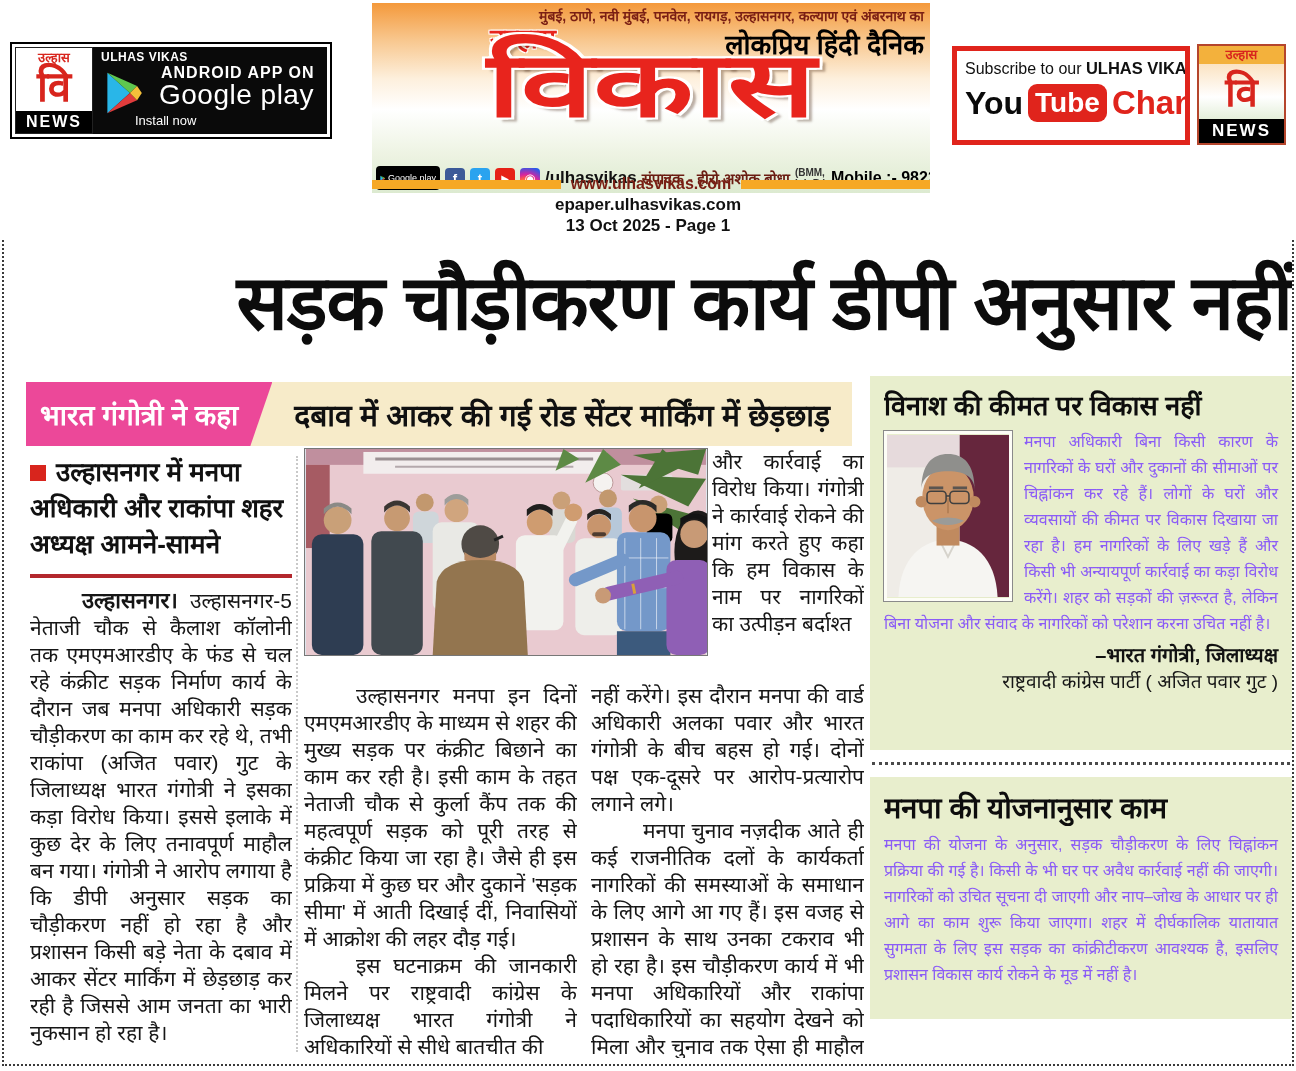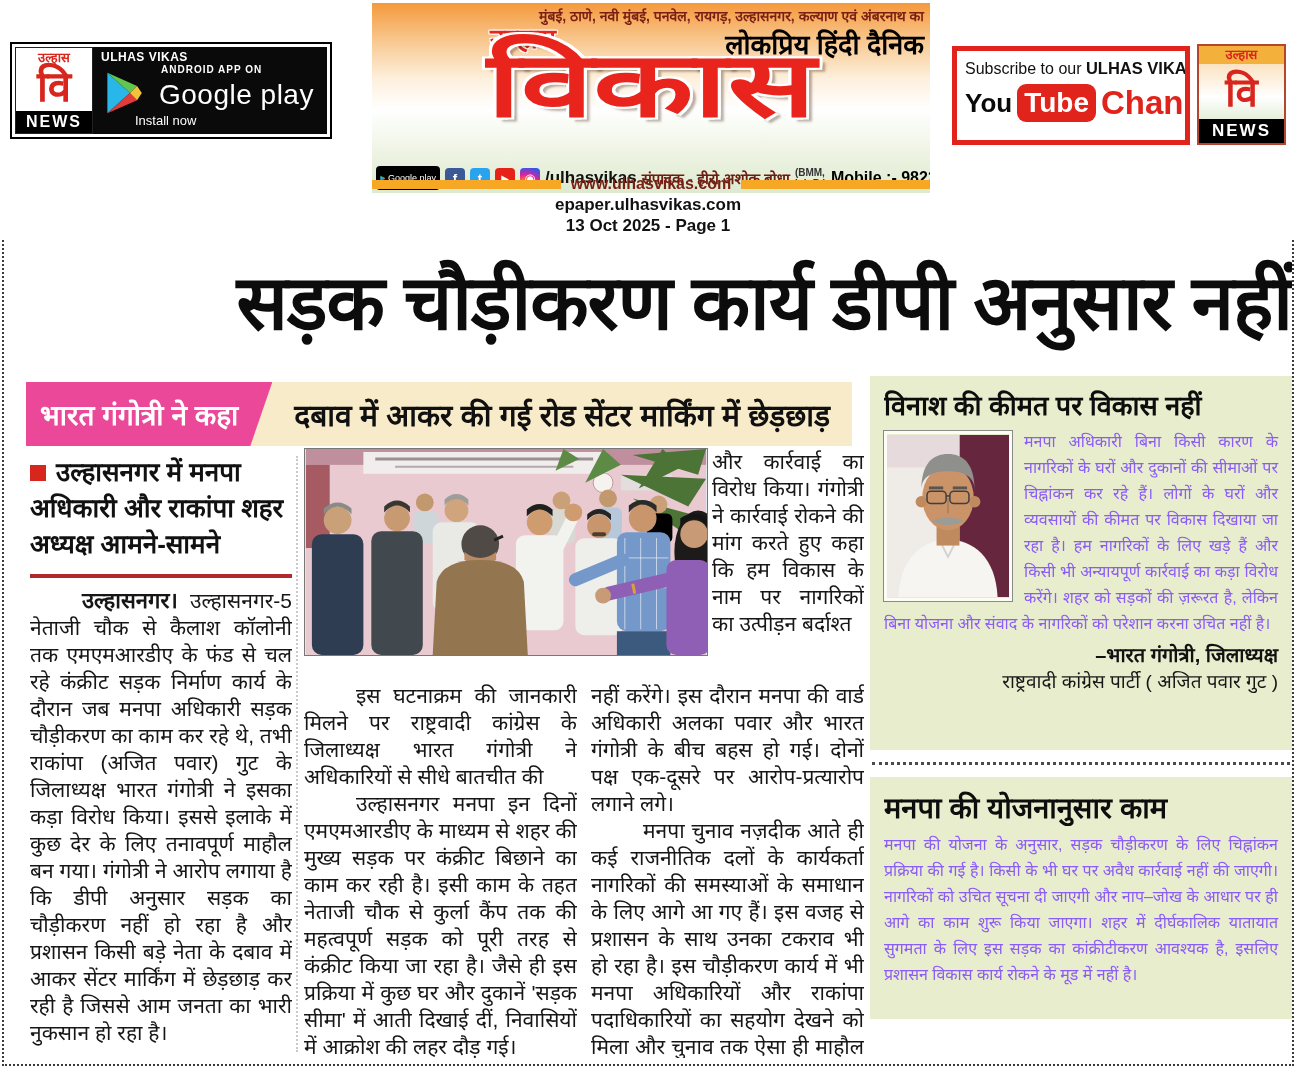--- a/index.html
+++ b/index.html
@@ -10,21 +10,21 @@
   
   .badge-left { position:absolute; left:10px; top:42px; width:322px; height:97px;
     border:2px solid #000; background:#fff; padding:3px; display:flex; }
   .vi-logo { width:78px; background:#fff; border:1px solid #222; display:flex; flex-direction:column; align-items:center; overflow:hidden; }
   .vi-logo .vi-top { font-size:13px; font-weight:bold; color:#d8251d; line-height:15px; margin-top:2px; }
   .vi-logo .vi-big { font-size:42px; font-weight:900; color:#d8251d; line-height:44px; flex:1; }
   .vi-logo .vi-news { width:100%; background:#000; color:#fff; text-align:center; font-size:16px; font-weight:bold; letter-spacing:2px; line-height:22px; }
   .play-big { flex:1; background:#0a0a0a; color:#fff; position:relative; overflow:hidden; }
   .play-big .pb-brand { position:absolute; left:8px; top:3px; font-size:12px; font-weight:bold; letter-spacing:.5px; }
   .play-big .pb-tri { position:absolute; left:12px; top:24px; }
-  .play-big .pb-line1 { position:absolute; left:68px; top:17px; font-size:10px; font-weight:bold; letter-spacing:1px; }
+  .play-big .pb-line1 { position:absolute; left:68px; top:17px; font-size:16px; font-weight:bold; letter-spacing:1px; }
   .play-big .pb-line2 { position:absolute; left:66px; top:32px; font-size:28px; letter-spacing:.5px; }
   .play-big .pb-line3 { position:absolute; left:42px; top:66px; font-size:13px; font-weight:normal; }
 
   .masthead { position:absolute; left:372px; top:3px; width:558px; height:190px;
     background:linear-gradient(180deg,#f4993b 0%,#f8c890 20%,#fdf0dd 40%,#ffffff 56%,#edf3e2 80%,#dcead0 100%); overflow:hidden; }
   .region-line { text-align:right; padding:3px 6px 0 0; color:#7a1f14; font-weight:bold; font-size:14px; white-space:nowrap; }
   .tagline { position:absolute; right:6px; top:22px; font-size:27px; font-weight:900; color:#000; white-space:nowrap; }
   .logo-small { position:absolute; left:118px; top:16px; font-size:27px; font-weight:900; color:#e8241d;
     text-shadow:1px 1px 0 #fff,-1px -1px 0 #fff,1px -1px 0 #fff,-1px 1px 0 #fff; }
   .logo-main-wrap { position:absolute; left:0; right:0; top:36px; text-align:center; }
@@ -43,21 +43,21 @@
   .mobile { margin-left:auto; font-size:16px; font-weight:bold; color:#000; white-space:nowrap; }
   .www-row { position:absolute; left:372px; top:175px; width:558px; display:flex; align-items:center; gap:10px; }
   .www-row .bar { flex:1; height:9px; background:#f6a825; }
   .www-row .url { font-size:16px; font-weight:bold; color:#7a1f14; white-space:nowrap; }
 
   .subscribe { position:absolute; left:952px; top:46px; width:238px; height:99px; border:5px solid #e0241c;
     background:#fff; padding:8px 6px 4px 8px; overflow:hidden; }
   .sub-line1 { font-size:16px; color:#111; white-space:nowrap; }
   .sub-line1 b { font-size:16.5px; font-weight:900; }
   .sub-line2 { display:flex; align-items:center; gap:5px; margin-top:6px; }
-  .sub-you { font-size:26px; font-weight:900; color:#0a0a0a; }
+  .sub-you { font-size:32px; font-weight:900; color:#0a0a0a; }
   .sub-tube { font-size:28px; font-weight:900; color:#fff; background:#e0241c; border-radius:9px; padding:3px 7px; }
   .sub-channel { font-size:33px; font-weight:900; color:#e0241c; }
 
   .badge-right { position:absolute; left:1197px; top:44px; width:89px; height:101px; border:2px solid #b5452c;
     display:flex; flex-direction:column; background:#fff; overflow:hidden; }
   .badge-right .br-top { background:#f3b13c; color:#d8251d; font-size:13px; font-weight:900; text-align:center; line-height:18px; }
   .badge-right .br-big { flex:1; display:flex; align-items:center; justify-content:center; font-size:40px; font-weight:900; color:#d8251d;
     background:linear-gradient(180deg,#fbe3c2,#fff 60%,#e4efda); line-height:40px; }
   .badge-right .br-news { background:#000; color:#fff; text-align:center; font-size:17px; font-weight:bold; letter-spacing:2px; line-height:24px; }
 
@@ -283,22 +283,22 @@
             <circle cx="176" cy="96" r="19" fill="#4f4a45"></circle>
             <path d="M160,104 Q176,116 192,104 L192,112 Q176,122 160,112 Z" fill="#b98a64"></path>
             <line x1="190" y1="92" x2="199" y2="88" stroke="#222" stroke-width="3"></line>
             <path d="M128,208 L132,134 Q138,112 176,112 Q214,112 220,134 L224,208 Z" fill="#93754f"></path>
           </svg>
         </div>
         <div class="photo-side bodytext">और कार्रवाई का विरोध किया। गंगोत्री ने कार्रवाई रोकने की मांग करते हुए कहा कि हम विकास के नाम पर नागरिकों का उत्पीड़न बर्दाश्त</div>
       </div>
       <div class="cols2">
         <div class="c2 bodytext">
+          <p class="indent">उल्हासनगर मनपा इन दिनों एमएमआरडीए के माध्यम से शहर की मुख्य सड़क पर कंक्रीट बिछाने का काम कर रही है। इसी काम के तहत नेताजी चौक से कुर्ला कैंप तक की महत्वपूर्ण सड़क को पूरी तरह से कंक्रीट किया जा रहा है। जैसे ही इस प्रक्रिया में कुछ घर और दुकानें 'सड़क सीमा' में आती दिखाई दीं, निवासियों में आक्रोश की लहर दौड़ गई।</p>
           <p class="indent">इस घटनाक्रम की जानकारी मिलने पर राष्ट्रवादी कांग्रेस के जिलाध्यक्ष भारत गंगोत्री ने अधिकारियों से सीधे बातचीत की</p>
-          <p class="indent">उल्हासनगर मनपा इन दिनों एमएमआरडीए के माध्यम से शहर की मुख्य सड़क पर कंक्रीट बिछाने का काम कर रही है। इसी काम के तहत नेताजी चौक से कुर्ला कैंप तक की महत्वपूर्ण सड़क को पूरी तरह से कंक्रीट किया जा रहा है। जैसे ही इस प्रक्रिया में कुछ घर और दुकानें 'सड़क सीमा' में आती दिखाई दीं, निवासियों में आक्रोश की लहर दौड़ गई।</p>
         </div>
         <div class="c3 bodytext">
           <p>नहीं करेंगे। इस दौरान मनपा की वार्ड अधिकारी अलका पवार और भारत गंगोत्री के बीच बहस हो गई। दोनों पक्ष एक-दूसरे पर आरोप-प्रत्यारोप लगाने लगे।</p>
           <p class="indent">मनपा चुनाव नज़दीक आते ही कई राजनीतिक दलों के कार्यकर्ता नागरिकों की समस्याओं के समाधान के लिए आगे आ गए हैं। इस वजह से प्रशासन के साथ उनका टकराव भी हो रहा है। इस चौड़ीकरण कार्य में भी मनपा अधिकारियों और राकांपा पदाधिकारियों का सहयोग देखने को मिला और चुनाव तक ऐसा ही माहौल देखने को मिलेगा।</p>
         </div>
       </div>
     </div>
 
     <div class="sidebar">
       <div class="sbox sbox1">

